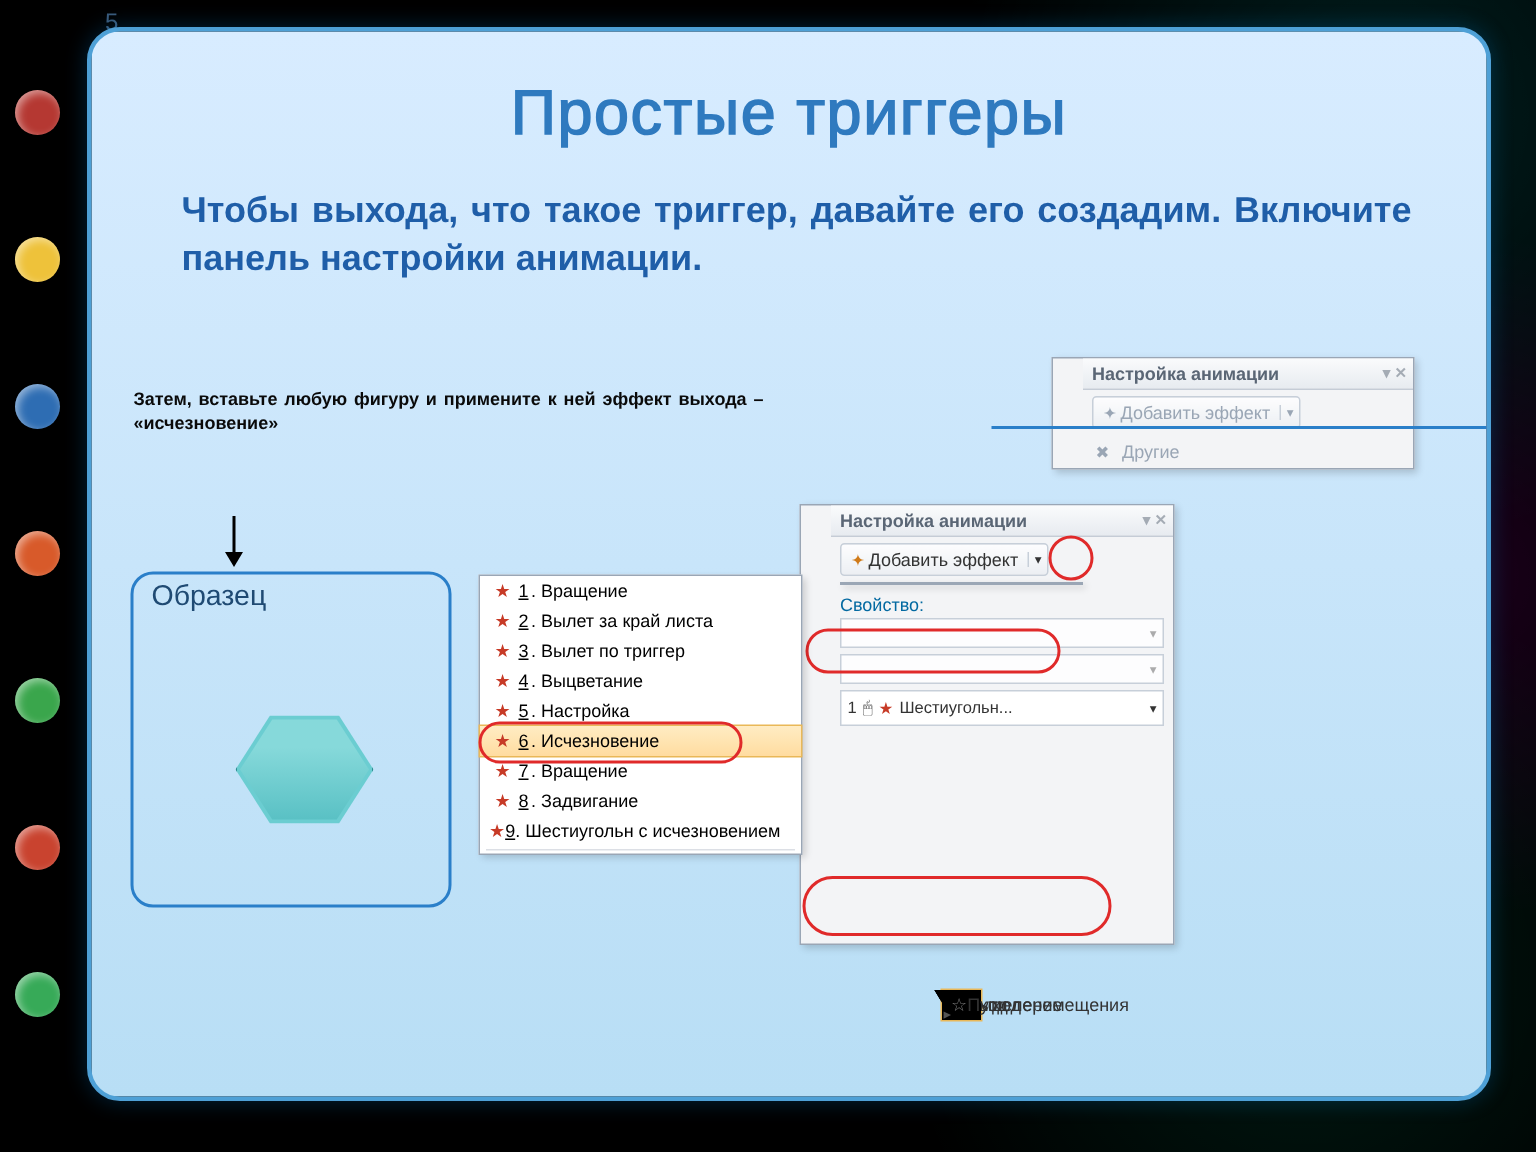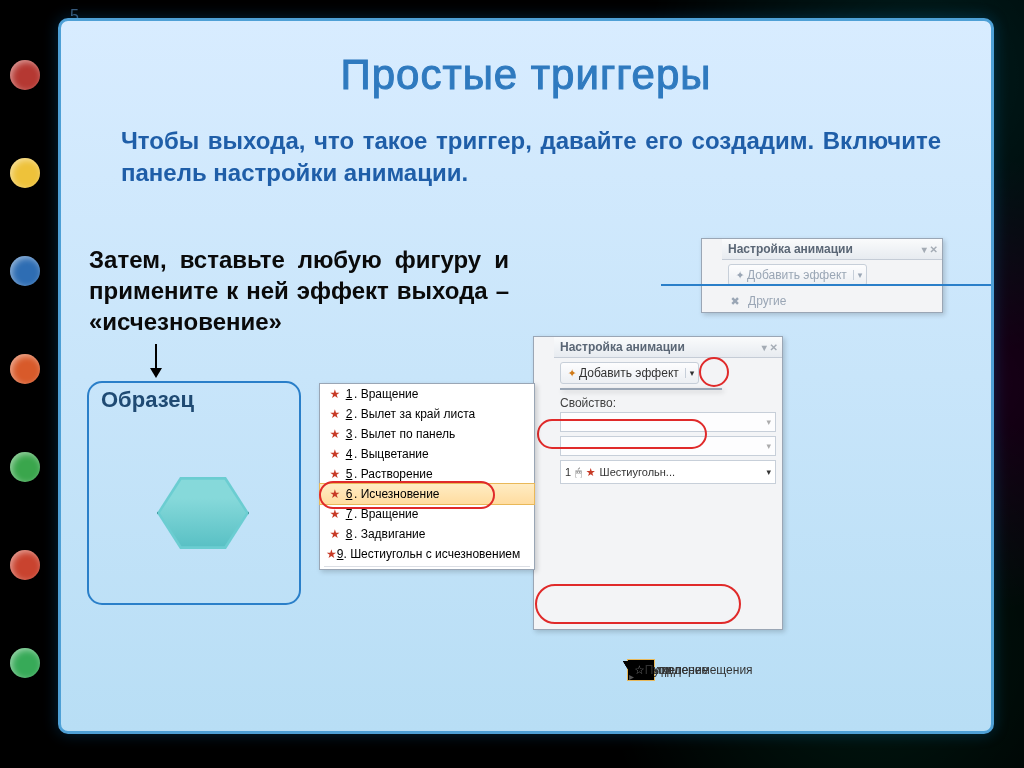--- a/index.html
+++ b/index.html
@@ -25,21 +25,21 @@
     display: flex; flex-direction: column; gap: 68px;
   }
   .dot {
     width: 30px; height: 30px; border-radius: 50%;
     box-shadow: 0 0 10px rgba(0,0,0,0.4), inset 2px 2px 6px rgba(255,255,255,0.5);
   }
   .frame {
     position: absolute;
     left: 58px; top: 18px;
     width: 930px; height: 710px;
-    border-radius: 10px;
+    border-radius: 22px;
     background: linear-gradient(to bottom, #d8ecff 0%, #b8def5 100%);
     border: 3px solid #4ea0d6;
     box-shadow: 0 0 15px rgba(0,120,200,0.3);
     overflow: visible;
   }
   .slide-num {
     position: absolute;
     left: 70px; top: 7px;
     color: #3a5a7a; font-size: 16px;
   }
@@ -56,24 +56,24 @@
     color: #1f5ea8;
     font-size: 24px;
     font-weight: bold;
     text-align: justify;
     margin: 26px 50px 20px 60px;
     line-height: 1.35;
     text-align-last: left;
   }
   .step {
     color: #0a0a0a;
-    font-size: 24px;
+    font-size: 12px;
     font-weight: bold;
     position: absolute;
-    left: 28px; top: 223px;
+    left: 28px; top: 238px;
     width: 420px;
     text-align: justify;
     line-height: 1.3;
   }
   .arrow {
     position: absolute;
     left: 94px; top: 323px;
     width: 2px; height: 32px;
     background: #000;
   }
@@ -88,22 +88,21 @@
     position: absolute;
     left: 26px; top: 360px;
     width: 210px; height: 220px;
     border: 2px solid #2a7fc9;
     border-radius: 15px;
   }
   .sample-label {
     position: absolute;
     top: 4px; left: 12px;
     color: #1f4a73;
-    font-size: 22px;
-    font-weight: bold;
+    font-size: 19px;
   }
   .hexagon {
     position: absolute;
     left: 68px; top: 90px;
     width: 90px; height: 78px;
     background: #6bcdd1;
     clip-path: polygon(25% 5%, 75% 5%, 100% 50%, 75% 95%, 25% 95%, 0% 50%);
     border: 1px solid #2e8a90;
   }
   .hexagon::after {
@@ -195,21 +194,21 @@
   }
   .menu-sep { height:1px; background:#dcdfe5; margin:2px 4px; }
   .underline { text-decoration: underline; display:inline-block; width:10px; text-align:center; }
 
   .line-to-pane {
     position: absolute;
     height: 2px; background: #2a7fc9;
     top: 263px; left: 600px; width: 330px;
   }
 
-  .prop-label { color:#404040; padding-left:6px; }
+  .prop-label { color:#0369a1; padding-left:6px; }
   .prop-box {
     margin: 2px 6px 4px 6px; height: 18px;
     background:#fdfdfe; border:1px solid #c7cfd9; display:flex;
     align-items:center; padding:0 4px; justify-content:space-between;
   }
   .prop-box .chev { font-size:9px; opacity:0.4; }
 
   .effect-row {
     margin: 4px 6px; height: 22px;
     background:#fff; border:1px solid #c7cfd9;
@@ -317,23 +316,23 @@
     </div>
   </div>
 
   <div class="red-circle" style="left:638px; top:336px; width:26px; height:26px;"></div>
   <div class="red-oval" style="left:476px; top:398px; width:166px; height:26px;"></div>
   <div class="red-oval" style="left:474px; top:563px; width:202px; height:36px;"></div>
 
   <div class="menu" style="left:258px; top:362px; width:214px;">
     <div class="menu-item"><span class="micon" style="color:#c73a26">★</span><span class="underline">1</span>.&nbsp;<span>Вращение</span></div>
     <div class="menu-item"><span class="micon" style="color:#c73a26">★</span><span class="underline">2</span>.&nbsp;<span>Вылет за край листа</span></div>
-    <div class="menu-item"><span class="micon" style="color:#c73a26">★</span><span class="underline">3</span>.&nbsp;<span>Вылет по панель</span></div>
+    <div class="menu-item"><span class="micon" style="color:#c73a26">★</span><span class="underline">3</span>.&nbsp;<span>Вылет по триггер</span></div>
     <div class="menu-item"><span class="micon" style="color:#c73a26">★</span><span class="underline">4</span>.&nbsp;<span>Выцветание</span></div>
-    <div class="menu-item"><span class="micon" style="color:#c73a26">★</span><span class="underline">5</span>.&nbsp;<span>Растворение</span></div>
+    <div class="menu-item"><span class="micon" style="color:#c73a26">★</span><span class="underline">5</span>.&nbsp;<span>Настройка</span></div>
     <div class="menu-item highlight"><span class="micon" style="color:#c73a26">★</span><span class="underline">6</span>.&nbsp;<span>Исчезновение</span></div>
     <div class="menu-item"><span class="micon" style="color:#c73a26">★</span><span class="underline">7</span>.&nbsp;<span>Вращение</span></div>
     <div class="menu-item"><span class="micon" style="color:#c73a26">★</span><span class="underline">8</span>.&nbsp;<span>Задвигание</span></div>
     <div class="menu-item"><span class="micon" style="color:#c73a26">★</span><span class="underline">9</span>.&nbsp;<span>Шестиугольн с исчезновением</span></div>
     <div class="menu-sep"></div>
   </div>
 
   <div class="red-oval" style="left:258px; top:460px; width:172px; height:24px;"></div>
 </div>
 

